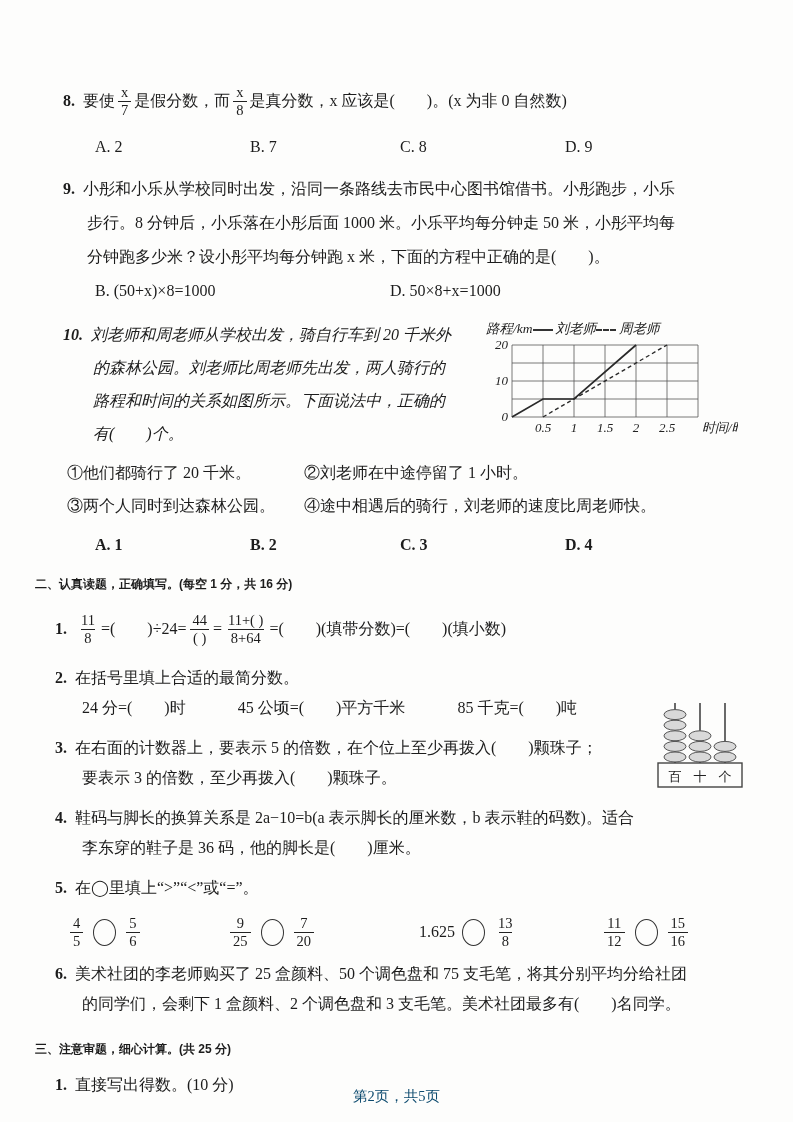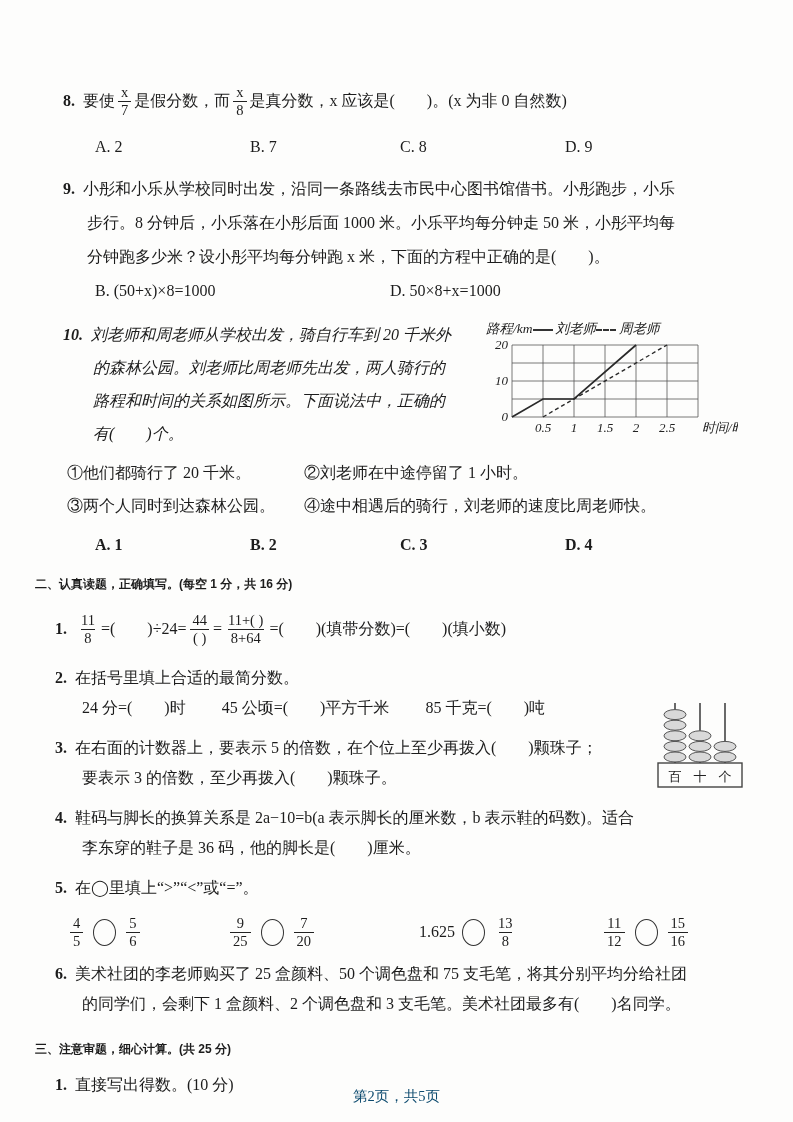--- a/index.html
+++ b/index.html
@@ -27,21 +27,21 @@
   .stmts{display:grid;grid-template-columns:237px 1fr;margin:6px 0 4px 32px;line-height:33px;}
   svg text{font-family:"Liberation Serif","DejaVu Serif",serif;font-size:13px;fill:#222;}
   svg .grid{stroke:#555;stroke-width:0.8;}
   svg .solid{fill:none;stroke:#2a2a2a;stroke-width:1.7;}
   svg .dashed{fill:none;stroke:#2a2a2a;stroke-width:1.4;stroke-dasharray:4 3;}
   .sec-title{font-family:"Liberation Sans","DejaVu Sans",sans-serif;font-weight:bold;
              font-size:12px;margin:16px 0 12px 0;}
   .sitem{margin-left:20px;line-height:30px;margin-top:10px;}
   .cont{margin-left:47px;line-height:30px;}
   .eqline{display:flex;align-items:center;min-height:48px;}
-  .units{display:flex;gap:36px;}
+  .units{display:flex;gap:52px;}
   .q3wrap{position:relative;}
   .q3wrap svg{position:absolute;right:-10px;top:-36px;}
   .cmp-row{display:grid;grid-template-columns:160px 192px 182px 1fr;margin:12px 0 6px 32px;align-items:center;}
   .cmp{display:inline-flex;align-items:center;}
   .circle{display:inline-block;width:21px;height:25px;border:1.4px solid #333;border-radius:50%;margin:0 7px;}
   .footer{position:absolute;bottom:16px;left:0;width:100%;text-align:center;font-size:14.5px;color:#0c4a6e;}
 </style>
 </head>
 <body>
 

